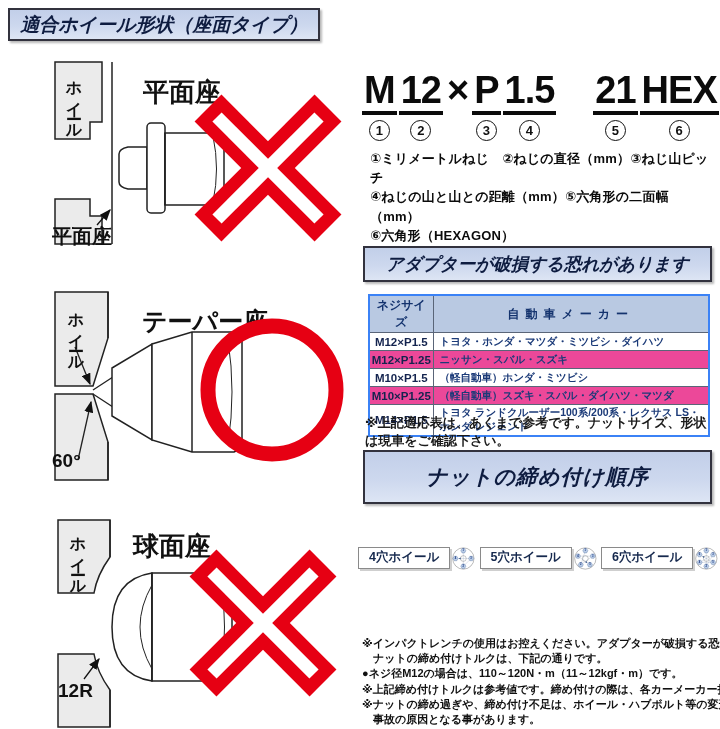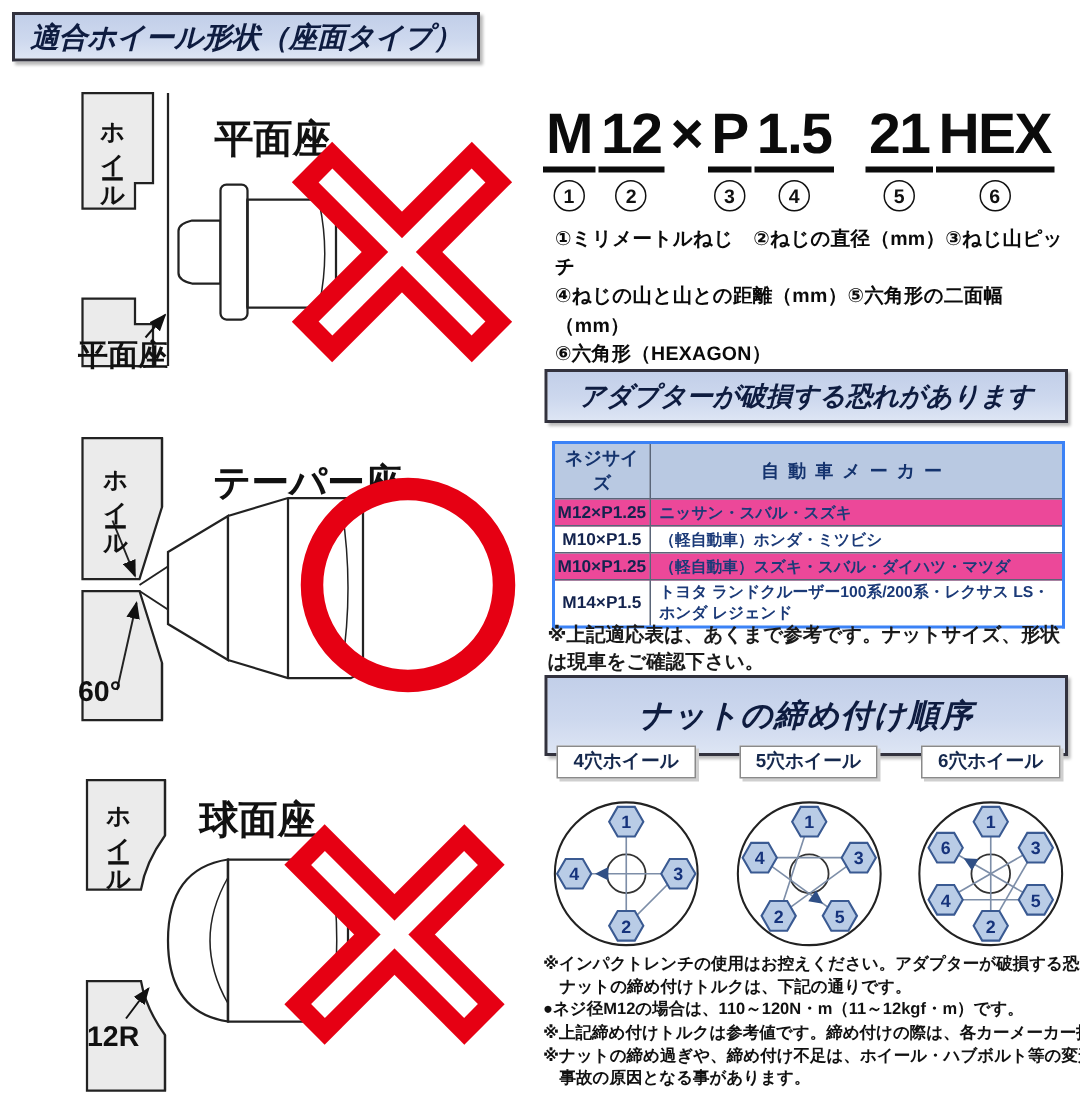--- a/index.html
+++ b/index.html
@@ -16,37 +16,37 @@
   .diag-svg{position:absolute;left:0;}
   .wheel-label{position:absolute;writing-mode:vertical-rl;font-size:16px;font-weight:bold;
       color:#111;letter-spacing:2px;line-height:1;}
   
   #size-spec{position:absolute;left:361px;top:70px;display:flex;align-items:flex-start;}
   .seg{display:flex;flex-direction:column;align-items:center;margin:0 1px;}
   .seg-text{font-size:38px;font-weight:800;color:#0b0b0b;line-height:1.08;letter-spacing:-1px;padding:0 2px;}
   .seg.u .seg-text{border-bottom:4px solid #0b0b0b;}
   .seg-num{width:21px;height:21px;box-sizing:border-box;border:1.6px solid #111;border-radius:50%;
       font-size:13px;font-weight:bold;color:#111;display:flex;align-items:center;justify-content:center;margin-top:5px;}
-  .seg.gap{margin-left:20px;text-align:center;}
+  .seg.gap{margin-left:36px;text-align:center;}
   #size-notes{position:absolute;left:370px;top:149px;width:345px;}
   #size-notes div{font-size:13px;font-weight:bold;color:#0b0b0b;line-height:1.48;letter-spacing:.2px;}
   
   #maker-table{position:absolute;left:368px;top:294px;width:342px;border-collapse:collapse;
       border:2px solid #3b82f6;}
   #maker-table th,#maker-table td{border:1px solid #5a6578;box-sizing:border-box;}
   #maker-table th{background:#b9c9e2;color:#14336e;font-size:12px;height:21px;font-weight:bold;}
   #maker-table th.col-maker{letter-spacing:6px;}
   #maker-table td{height:18px;color:#1b3a78;}
   #maker-table td.c1{width:64px;text-align:center;font-size:11.5px;font-weight:bold;color:#13234e;}
   #maker-table td.c2{font-size:10.5px;font-weight:bold;padding-left:6px;}
   #maker-table tr.alt td{background:#ec4899;}
   #table-note{position:absolute;left:365px;top:414px;width:352px;font-size:13px;font-weight:bold;color:#1a1a1a;}
   
   #wheels{position:absolute;left:358px;top:497px;width:362px;display:flex;justify-content:space-between;}
-  .wheel-col{display:flex;flex-direction:column;align-items:center;width:119px;}
+  .wheel-col{display:flex;flex-direction:row;align-items:center;width:119px;}
   .wheel-tag{border:1.2px solid #8a8a8a;box-shadow:2px 2px 0 #cfcfcf;padding:1px 10px 2px 10px;
       font-size:12.5px;font-weight:bold;color:#16294e;background:#fff;margin-bottom:2px;white-space:nowrap;}
   
   #footnotes{position:absolute;left:362px;top:636px;width:357px;}
   #footnotes div{font-size:11px;font-weight:bold;color:#111;line-height:1.38;white-space:nowrap;}
 </style>
 </head>
 <body>
 
 <div id="canvas">
@@ -185,20 +185,24 @@
   <div class="sec-header" id="hdr-maker">アダプターが破損する恐れがあります</div>
 
   <table id="maker-table">
     <thead>
       <tr>
         <th>ネジサイズ</th>
         <th class="col-maker">自動車メーカー</th>
       </tr>
     </thead>
     <tbody id="maker-tbody">
+        <tr>
+          <td class="c1">M12×P1.5</td>
+          <td class="c2">トヨタ・ホンダ・マツダ・ミツビシ・ダイハツ</td>
+        </tr>
         <tr class="alt">
           <td class="c1">M12×P1.25</td>
           <td class="c2">ニッサン・スバル・スズキ</td>
         </tr>
         <tr>
           <td class="c1">M10×P1.5</td>
           <td class="c2">（軽自動車）ホンダ・ミツビシ</td>
         </tr>
         <tr class="alt">
           <td class="c1">M10×P1.25</td>

